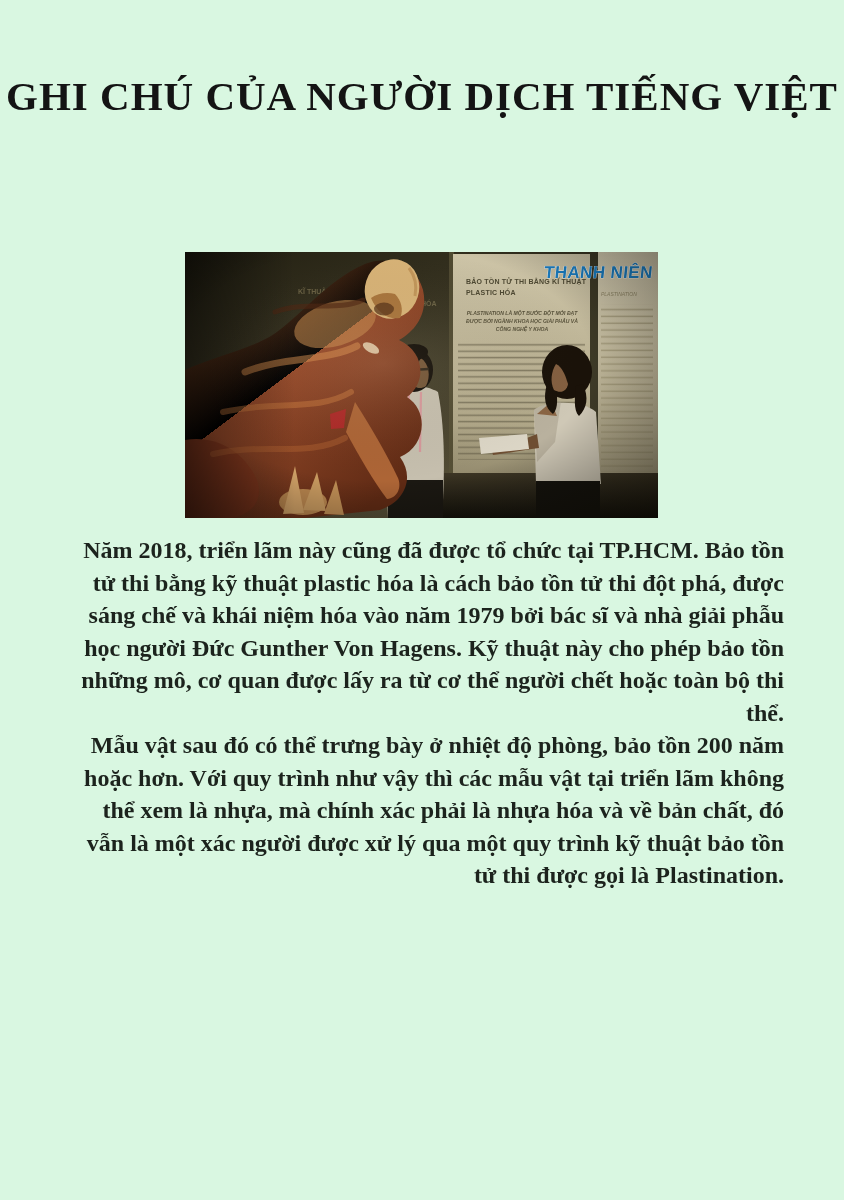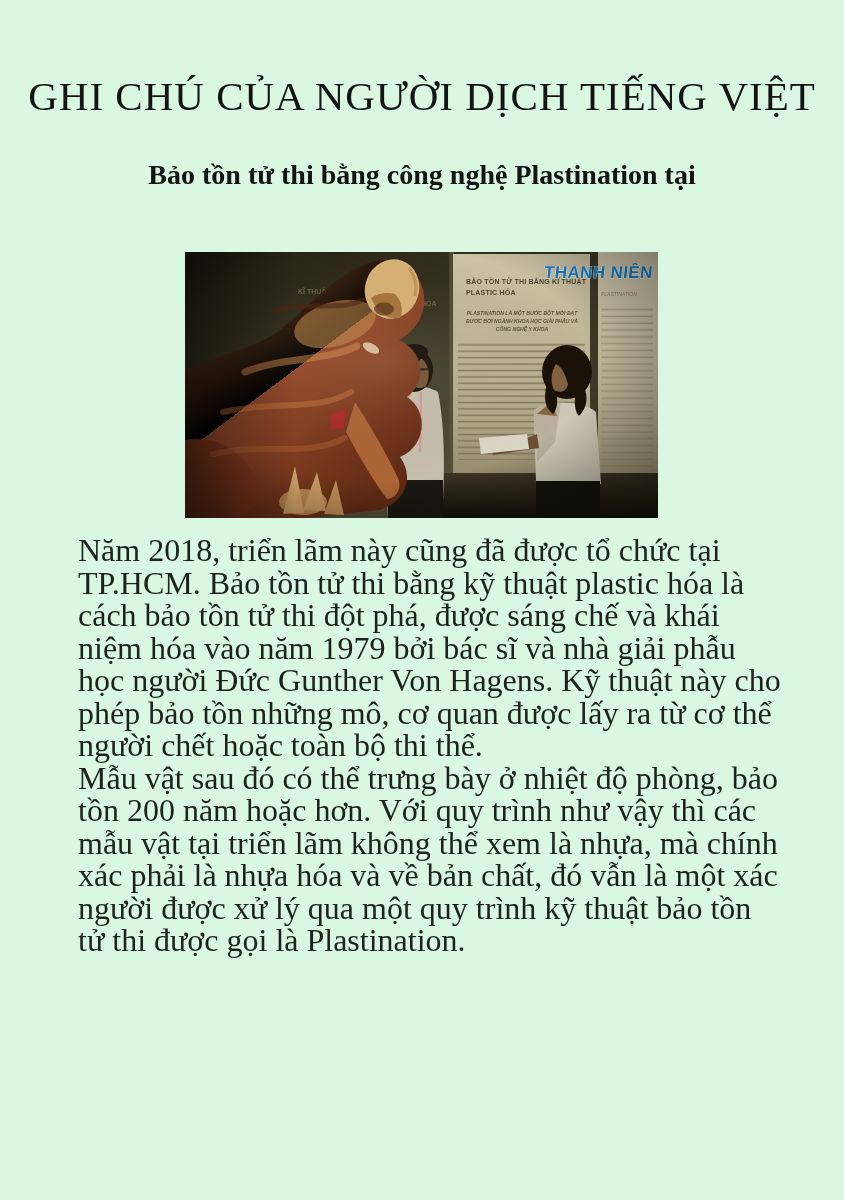--- a/index.html
+++ b/index.html
@@ -4,48 +4,48 @@
 <style>
   html,body{margin:0;padding:0;}
   body{
     width:844px;height:1200px;
     background:#d9f7e1;
     font-family:"Liberation Serif","DejaVu Serif",serif;
     position:relative;overflow:hidden;
   }
   .page-title{
     position:absolute;top:72px;left:0;width:844px;
-    text-align:center;font-size:41px;font-weight:400;
+    text-align:center;font-size:41px;font-weight:700;
     letter-spacing:1px;color:#141414;white-space:nowrap;
   }
   .page-subtitle{
     position:absolute;top:157px;left:0;width:844px;
     text-align:center;font-size:28px;font-weight:700;
     line-height:35px;color:#141414;
   }
   .photo-frame{
     position:absolute;left:185px;top:252px;width:473px;height:266px;
   }
   .photo-frame svg{display:block;width:473px;height:266px;}
   .body-text{
     position:absolute;left:78px;top:534px;width:706px;
-    font-size:32px;line-height:32.5px;color:#1c231d;
-    text-align:left;
+    font-size:24px;line-height:32.5px;color:#1c231d;
+    text-align:right;
+    font-weight:bold;
   }
   .body-text p{margin:0;padding:0;}
 </style>
 </head>
 <body>
 
 <div class="page">
 
   <div class="page-title">GHI CHÚ CỦA NGƯỜI DỊCH TIẾNG VIỆT</div>
 
   <div class="page-subtitle">
-    <div>Bảo tồn tử thi bằng công nghệ Plastination tại</div>
   </div>
 
   <div class="photo-frame">
     <svg viewBox="0 0 473 266" xmlns="http://www.w3.org/2000/svg">
       <defs>
         <linearGradient id="wallGrad" x1="0" y1="0" x2="0.6" y2="1">
           <stop offset="0" stop-color="#232012"></stop>
           <stop offset="0.55" stop-color="#413c28"></stop>
           <stop offset="1" stop-color="#59523a"></stop>
         </linearGradient>

